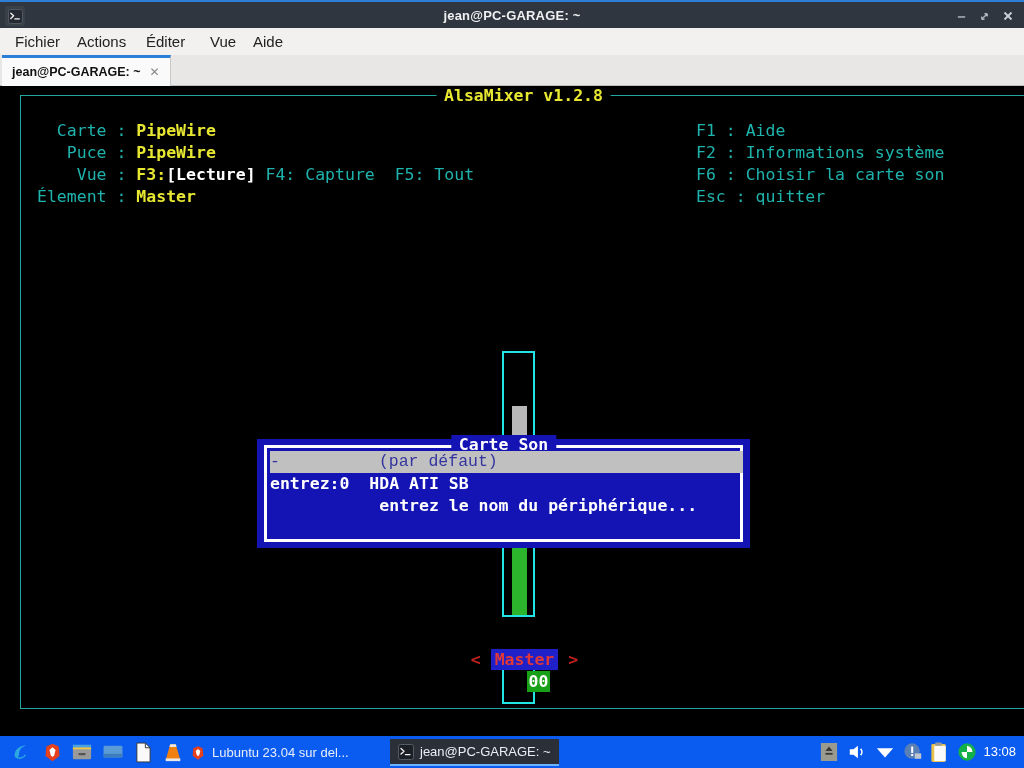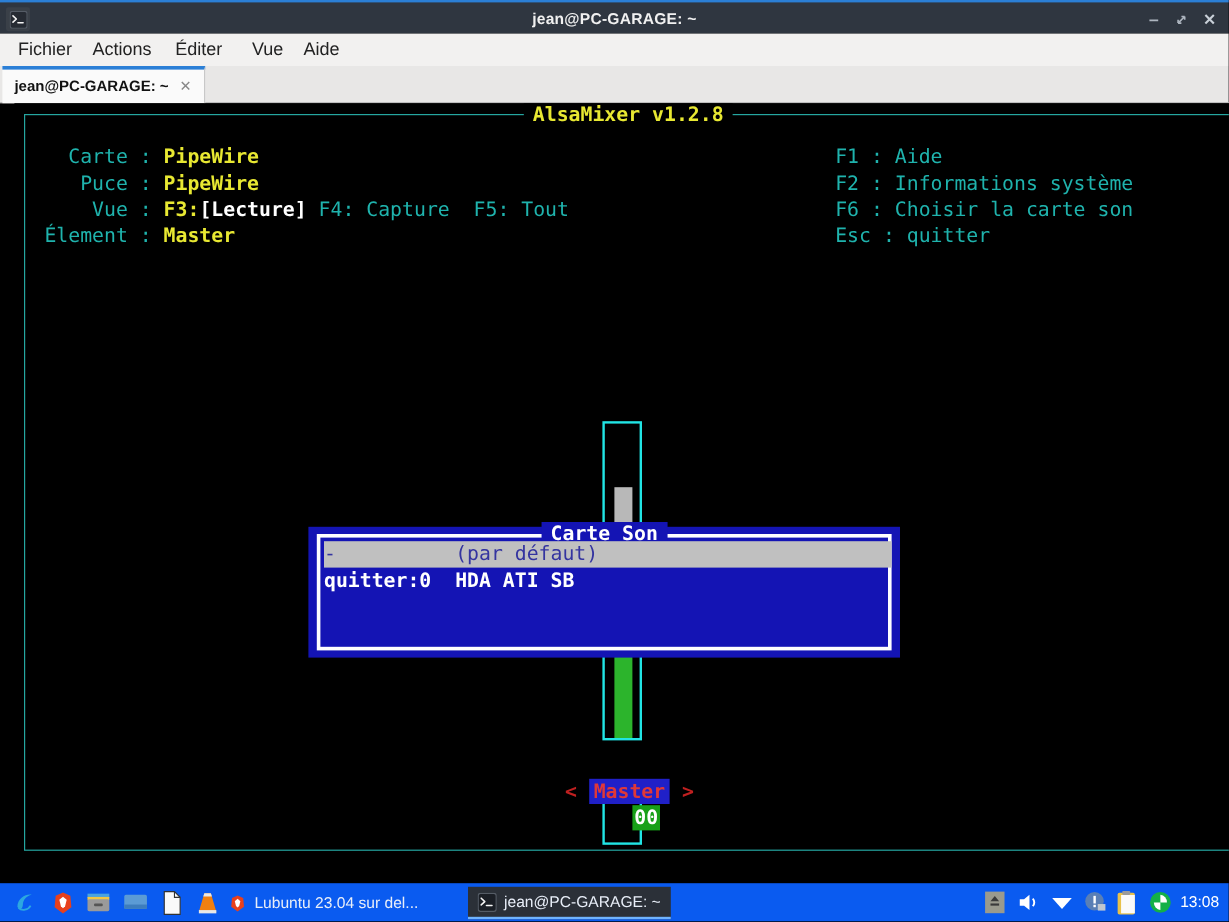--- a/index.html
+++ b/index.html
@@ -164,21 +164,21 @@
     position: absolute; left: 50%; top: -13px; transform: translateX(-50%);
     background: #1414b4; color: #ffffff; font-weight: bold;
     font-size: 16.5px; padding: 0 8px; white-space: nowrap;
   }
   .dlg-row {
     position: absolute; left: 3px; width: 473px; height: 22px;
     line-height: 22px; font-size: 16.5px; white-space: pre;
     color: #ffffff; font-weight: bold;
   }
   #dlg-row-0 {
-    top: 3px; background: #c0c0c0; color: #3434a0; font-weight: normal;
+    top: 3px; background: #c0c0c0; color: #3434a0; font-weight: normal; font-family: Liberation Mono, monospace;
   }
   #dlg-row-1 { top: 25px; }
   #dlg-row-2 { top: 47px; }
 
   
   #taskbar {
     position: absolute; left: 0; top: 736px; width: 1024px; height: 32px;
     background: #0b57d0;
     background: #0a5bf0;
   }
@@ -279,21 +279,22 @@
       </div>
 
 
       <div id="vol-name-row"><span class="arrow">&lt; </span><span id="vol-name">Master</span><span class="arrow"> &gt;</span></div>
     </div>
 
     <div id="dialog">
       <div id="dialog-inner">
         <div id="dialog-title">Carte Son</div>
         <div class="dlg-row" id="dlg-row-0">-          (par défaut)</div>
-        <div class="dlg-row" id="dlg-row-1">quitter:0  HDA ATI SB</div>
+        <div class="dlg-row" id="dlg-row-1">entrez:0  HDA ATI SB</div>
+        <div class="dlg-row" id="dlg-row-2">           entrez le nom du périphérique...</div>
       </div>
     </div>
   </div>
 
   <div id="taskbar">
 
     <div class="tb-icon" style="left:8px">
       <svg width="22" height="22" viewBox="0 0 24 24">
         <path d="M6 16 C6 8, 14 4, 19 5 C14 6, 11 10, 11 14 C11 18, 8 20, 6 16 Z" fill="#2ca7e0"></path>
         <path d="M7 17 C10 20, 16 19, 18 15" stroke="#2ca7e0" stroke-width="1.6" fill="none"></path>

